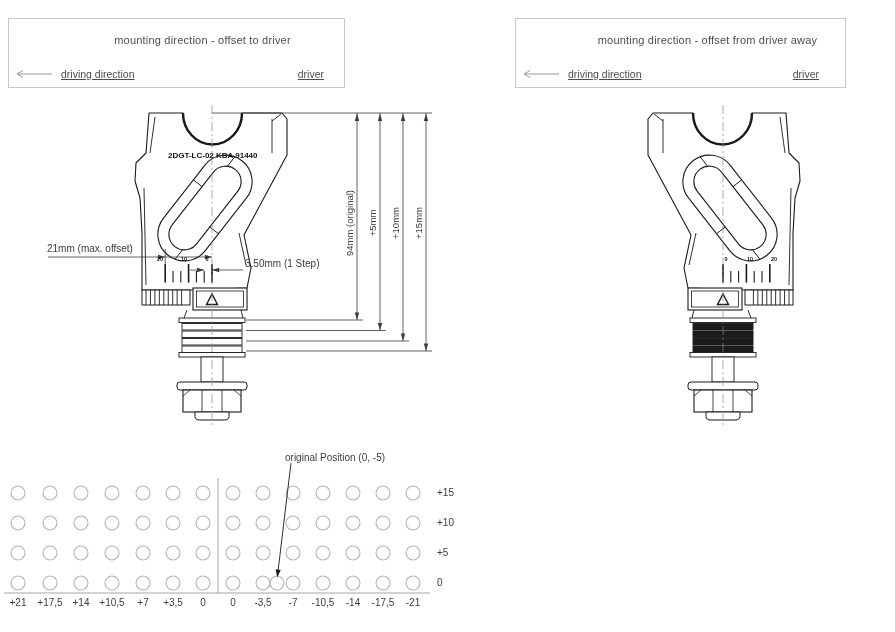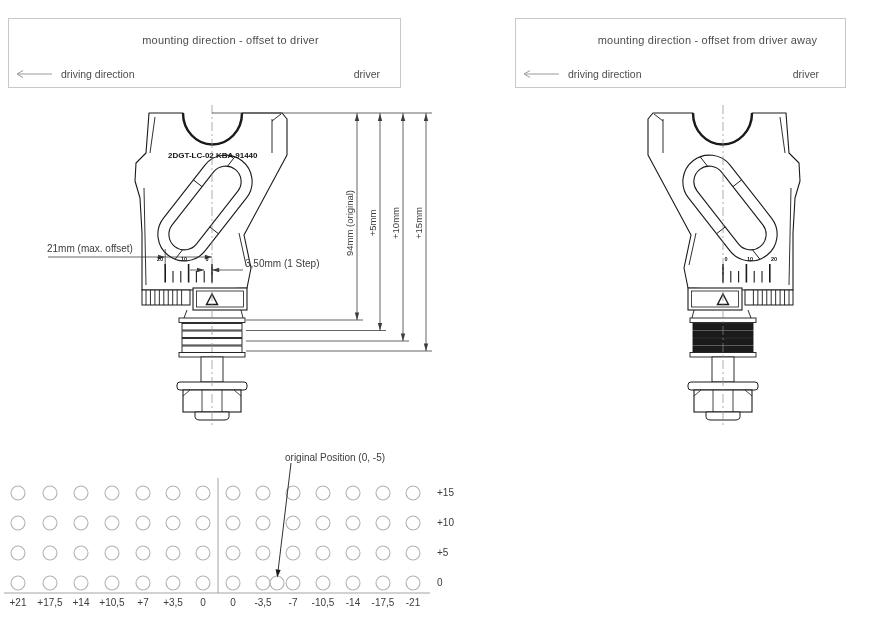--- a/index.html
+++ b/index.html
@@ -1,25 +1,25 @@
 <!DOCTYPE html>
 <html><head>
 <meta charset="utf-8">
 <style>
   html,body{margin:0;padding:0;background:#fff;}
   body{width:895px;height:632px;position:relative;overflow:hidden;
        font-family:"Liberation Sans",sans-serif;}
   .hdr-box{position:absolute;border:1px solid #c8c8c8;background:#fff;box-sizing:border-box;}
-  #box-left{left:8px;top:18px;width:393px;height:70px;}
+  #box-left{left:8px;top:18px;width:337px;height:70px;}
   #box-right{left:515px;top:18px;width:331px;height:70px;}
   .hdr-title{margin-top:15px;text-align:center;font-size:11px;color:#4d4d4d;letter-spacing:.2px;}
   #box-left .hdr-title{padding-left:52px;}
   #box-right .hdr-title{padding-left:54px;}
   .hdr-row{position:absolute;left:6px;right:20px;bottom:7px;display:flex;align-items:center;
-           font-size:10.5px;color:#4d4d4d;}
+           font-size:10.5px;color:#4d4d4d;text-decoration:underline;}
   #box-right .hdr-row{right:26px;}
   .drv-label{margin-left:8px;}
   .driver-label{margin-left:auto;}
   #canvas{position:absolute;left:0;top:0;}
   text{font-family:"Liberation Sans",sans-serif;}
   .dimtext{font-size:9.5px;fill:#3c3c3c;}
   .dimtext-h{font-size:10px;fill:#3c3c3c;}
   .partlbl{font-size:8px;font-weight:bold;fill:#111;}
   .ticklbl{font-size:5.5px;font-weight:bold;fill:#111;text-anchor:middle;}
   .collbl{font-size:10px;fill:#3c3c3c;text-anchor:middle;}

